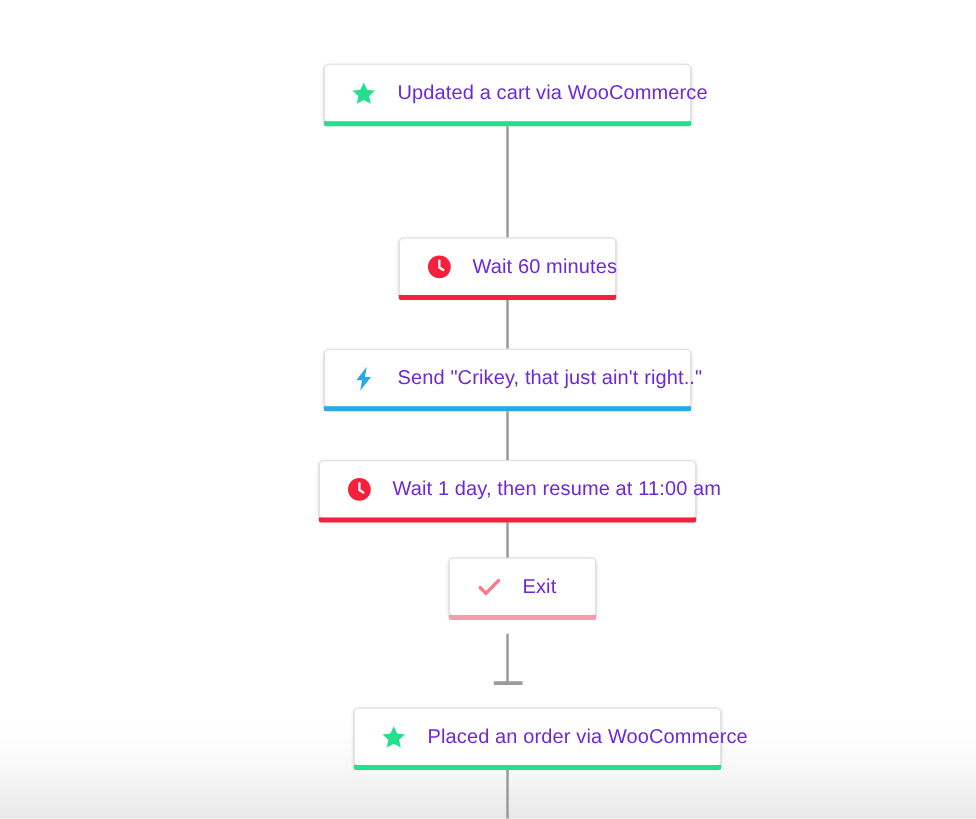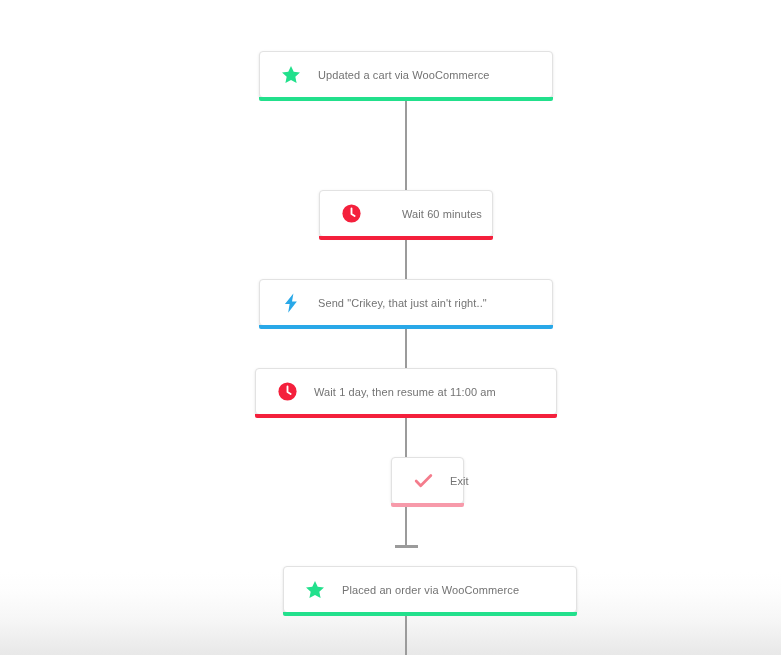--- a/index.html
+++ b/index.html
@@ -74,32 +74,32 @@
     flex: 0 0 22px;
     margin-left: 20px;
     display: flex;
     align-items: center;
     justify-content: center;
   }
   .node-icon svg { display: block; }
   .node-label {
     margin-left: 16px;
     margin-right: 18px;
-    font-size: 11px;
-    color: #737373;
+    font-size: 16px;
+    color: #6d28d9;
     letter-spacing: 0.1px;
     white-space: nowrap;
   }
 
   
   #node-trigger-cart   { left: 259px; top: 51px;  width: 294px; height: 47px; }
-  #node-wait-60        { left: 319px; top: 190px; width: 174px; height: 47px; gap: 24px; }
+  #node-wait-60        { left: 319px; top: 190px; width: 174px; height: 47px; }
   #node-send-message   { left: 259px; top: 279px; width: 294px; height: 47px; }
   #node-wait-1day      { left: 255px; top: 368px; width: 302px; height: 47px; }
-  #node-exit           { left: 359px; top: 457px; width: 73px;  height: 47px; margin-left: 32px; }
+  #node-exit           { left: 359px; top: 446px; width: 118px;  height: 47px; }
   #node-trigger-order  { left: 259px; top: 566px; width: 294px; height: 47px; margin-left: 24px; }
 
   
   #conn-1 { top: 101px; height: 89px; }
   #conn-2 { top: 240px; height: 39px; }
   #conn-3 { top: 329px; height: 39px; }
   #conn-4 { top: 418px; height: 39px; }
   #conn-5 { top: 507px; height: 40px; }
   #conn-6 { top: 616px; height: 39px; }
 </style>

